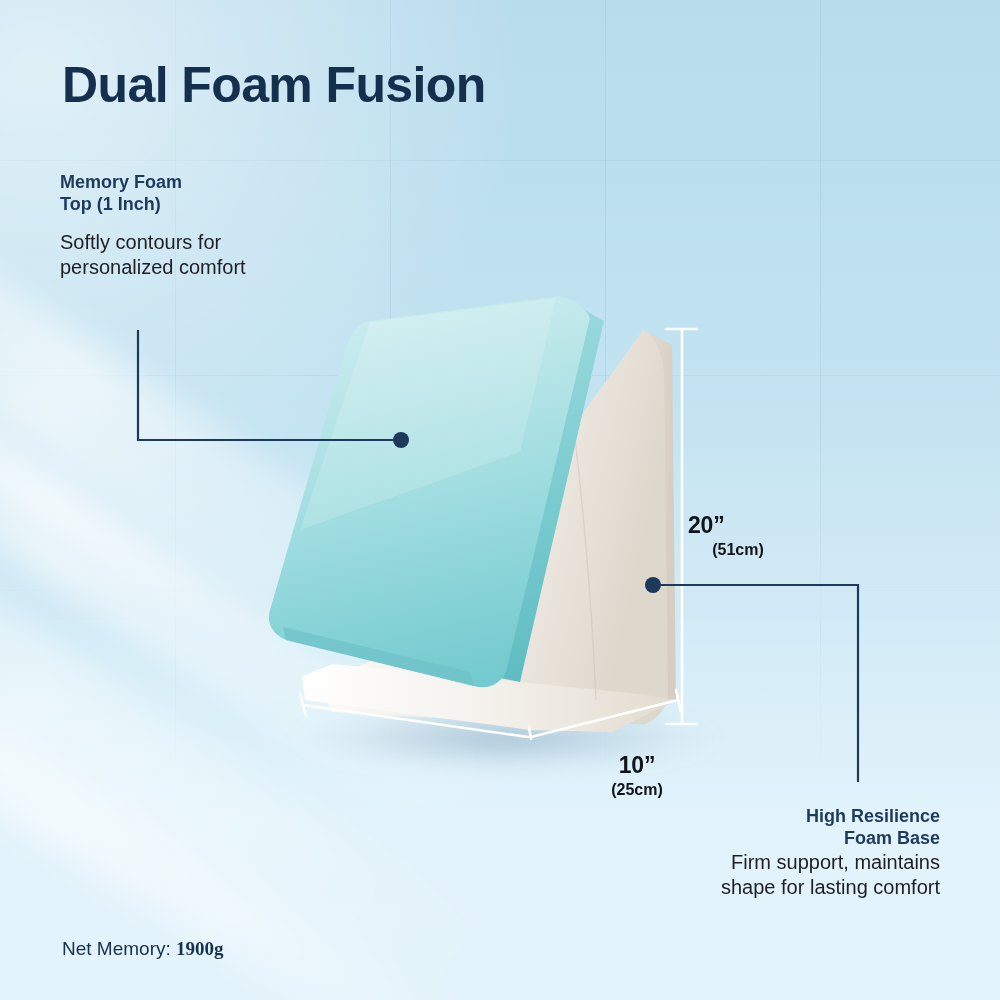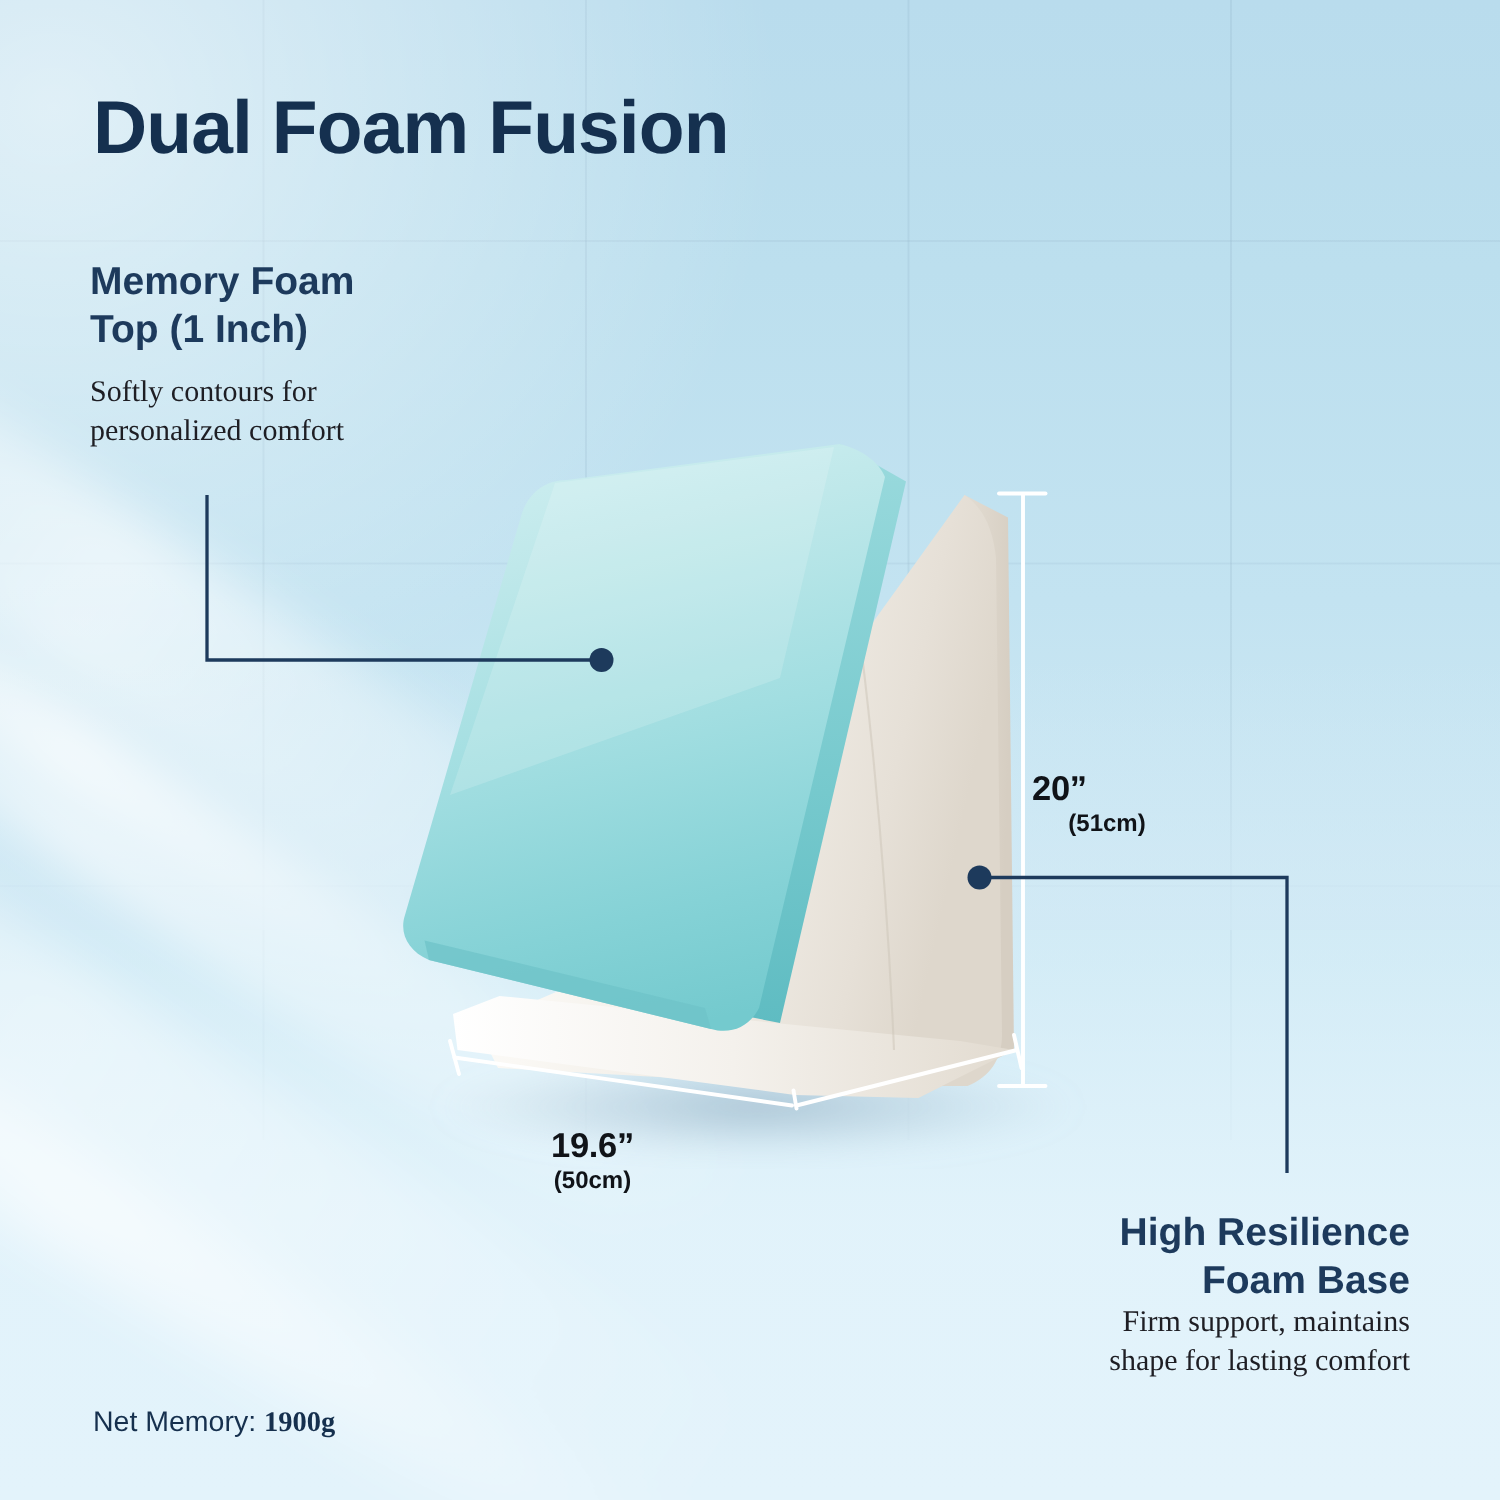--- a/index.html
+++ b/index.html
@@ -65,29 +65,28 @@
 
   
   .title {
     position:absolute; left:62px; top:56px;
     font-size:50px; font-weight:bold; letter-spacing:-.6px;
     color:#15304f;
     white-space:nowrap;
   }
 
   .callout-head {
-    font-size:26px; font-weight:bold; line-height:1.22;
+    font-size:18px; font-weight:bold; line-height:1.22;
     color:#1d3a5c;
     white-space:pre-line;
   }
   .callout-body {
     font-size:20px; font-weight:normal; line-height:1.26;
     color:#1e1e24;
     white-space:pre-line;
-    font-family:Liberation Serif, serif;
   }
 
   #cal-left { position:absolute; left:60px; top:172px; }
   #cal-left .callout-body { margin-top:14px; }
 
   #cal-right { position:absolute; right:60px; top:806px; text-align:right; }
   #cal-right .callout-body { margin-top:0; text-align:right; }
 
   .netweight {
     position:absolute; left:62px; top:938px;
@@ -221,23 +220,23 @@
 personalized comfort</div>
   </div>
 
   <div id="cal-right">
     <div class="callout-head">High Resilience
 Foam Base</div>
     <div class="callout-body">Firm support, maintains
 shape for lasting comfort</div>
   </div>
 
-  <div class="dim" id="dim-w">
-    <div class="big">19.6”</div>
-    <div class="small">(50cm)</div>
+  <div class="dim" id="dim-d">
+    <div class="big">10”</div>
+    <div class="small">(25cm)</div>
   </div>
   <div class="dim" id="dim-h">
     <div class="big">20”</div>
     <div class="small">(51cm)</div>
   </div>
 
   <div class="netweight">
     <span>Net Memory: </span><b>1900g</b>
   </div>
 

